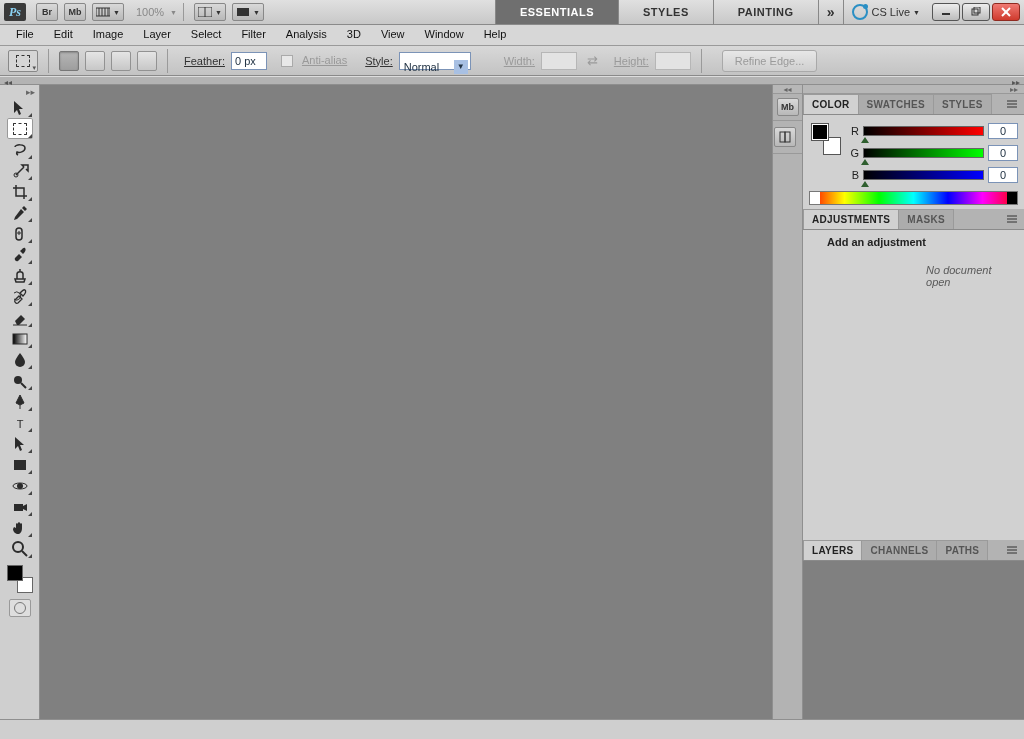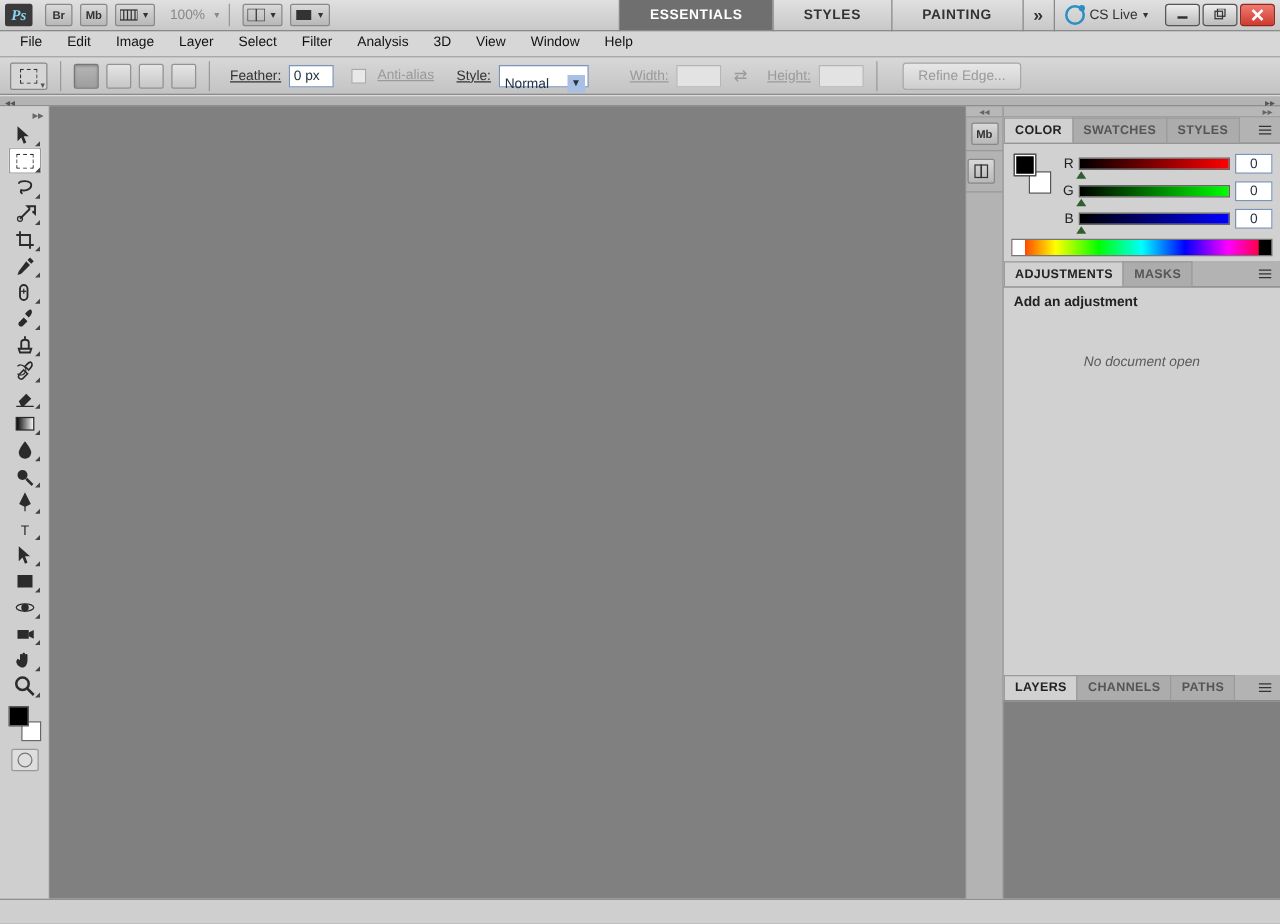--- a/index.html
+++ b/index.html
@@ -99,21 +99,21 @@
 .srow .track .thumb { position:absolute; left:-3px; bottom:-8px; width:0; height:0; border-left:4px solid transparent; border-right:4px solid transparent; border-bottom:6px solid #2f5f2f;}
 .srow .val { width: 30px; height:16px; border:1px solid #7b93b7; background:#fff; text-align:center; color:#234;}
 .track.r { background: linear-gradient(90deg,#000,#f00);}
 .track.g { background: linear-gradient(90deg,#000,#0f0);}
 .track.b { background: linear-gradient(90deg,#000,#00f);}
 .spectrum { height: 14px; margin-top: 4px; background: linear-gradient(90deg, #ff0000, #ffff00, #00ff00, #00ffff, #0000ff, #ff00ff, #ff0000); position:relative; border:1px solid #777;}
 .spectrum::before { content:""; position:absolute; left:0; top:0; bottom:0; width:10px; background:#fff;}
 .spectrum::after { content:""; position:absolute; right:0; top:0; bottom:0; width:10px; background:#000;}
 
 
-.adj-body { background:#d1d1d1; padding: 6px 8px; height: 310px; display:flex; flex-direction:column;}
+.adj-body { background:#d1d1d1; padding: 6px 24px; height: 310px; display:flex; }
 .adj-head { font-weight:bold; color:#222; margin-bottom: 8px;}
 .adj-empty { flex:1; display:flex; align-items:flex-start; justify-content:center; padding-top: 28px;}
 .adj-empty span { color:#5a5a5a; font-style: italic; font-size: 11px;}
 
 
 .layers-body { background:#808080; flex:1;}
 
 
 .statusbar { position:absolute; bottom:0; left:0; right:0; height:20px; background:#cfcfcf; border-top:1px solid #8f8f8f;}
 

